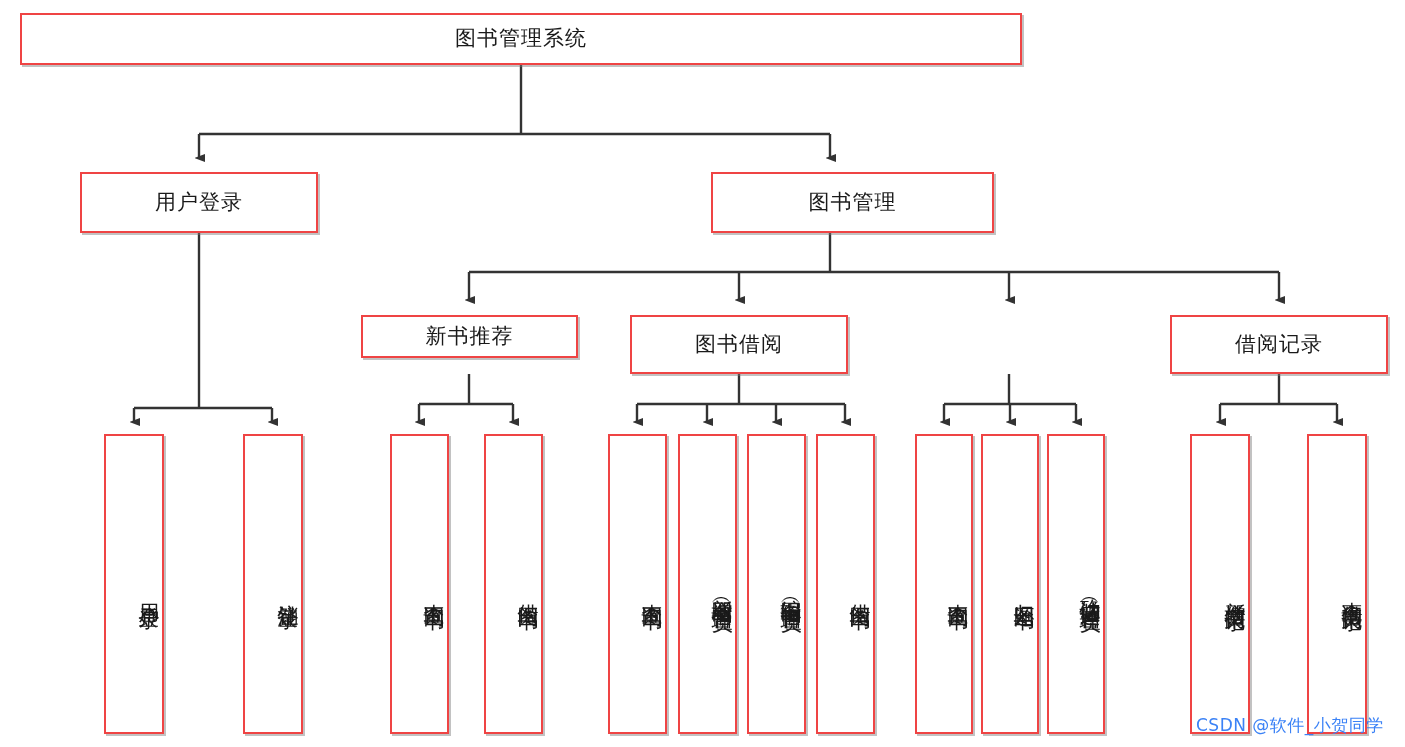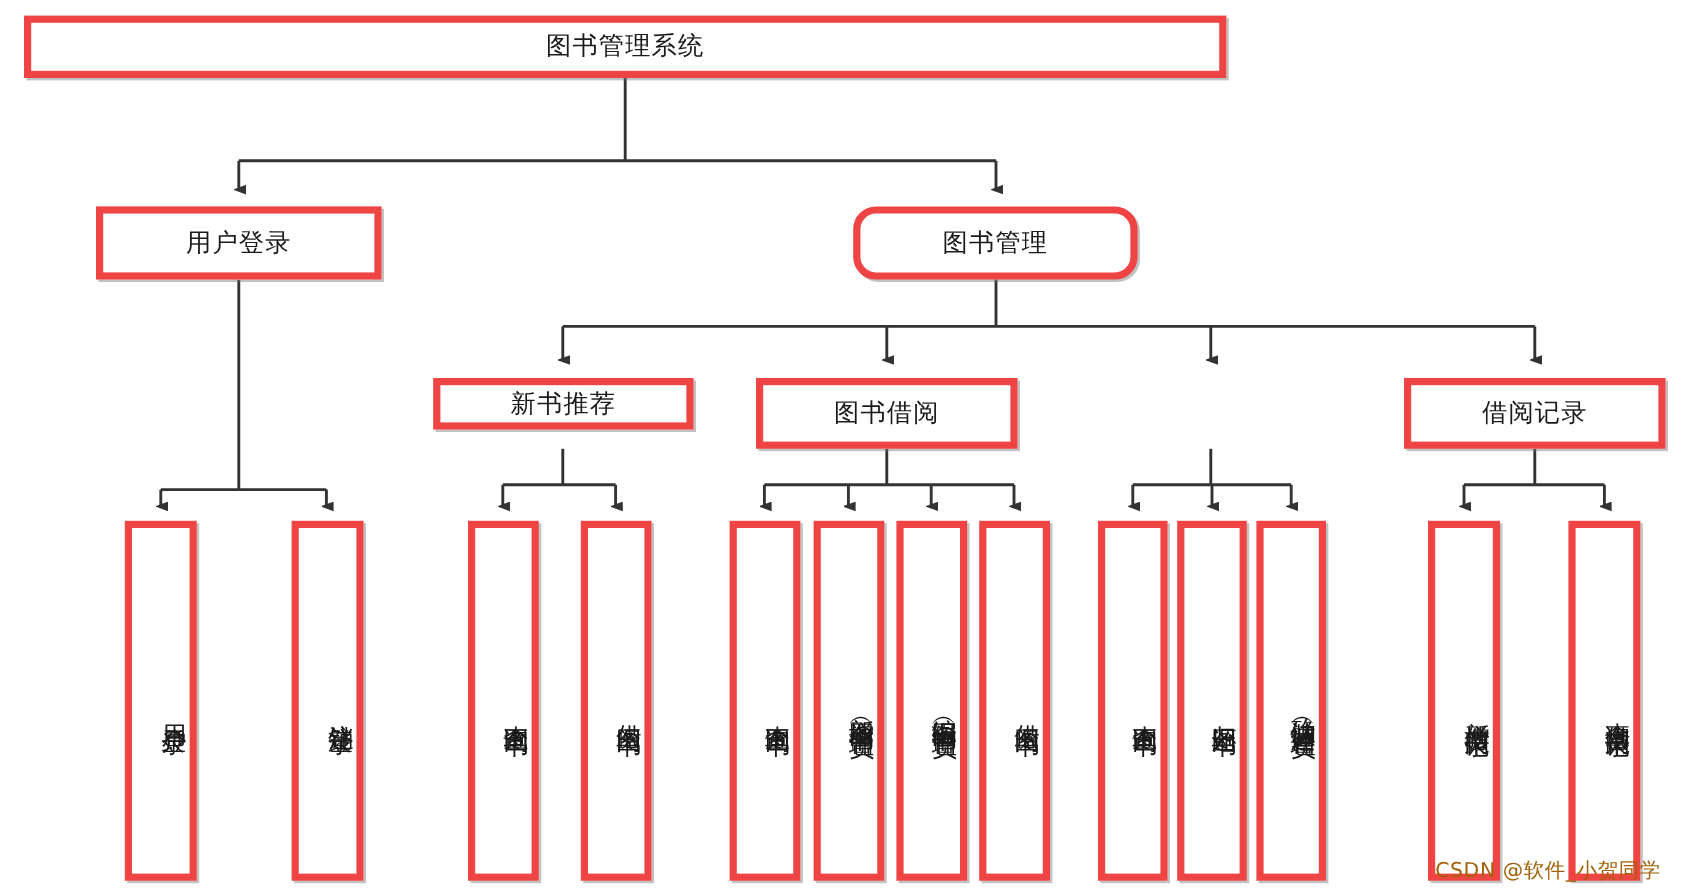--- a/index.html
+++ b/index.html
@@ -23,21 +23,21 @@
     left: 0;
     top: 0;
     width: 1405px;
     height: 747px;
     pointer-events: none;
   }
   .node {
     position: absolute;
     box-sizing: border-box;
     background: #ffffff;
-    border: 6px solid #ef4444;
+    border: 2px solid #ef4444;
     box-shadow: 2px 2px 0 rgba(120,120,120,0.45);
     display: flex;
     align-items: center;
     justify-content: center;
     color: #1a1a1a;
   }
   .node.horiz {
     font-size: 21px;
     letter-spacing: 1px;
     line-height: 1.2;
@@ -51,21 +51,21 @@
     padding-top: 14px;
     align-items: flex-start;
     justify-content: center;
   }
   .node.vert span {
     display: block;
   }
   .watermark {
     position: absolute;
     font-size: 17px;
-    color: #a16207;
+    color: #3b82f6;
     letter-spacing: 0.5px;
     white-space: nowrap;
     font-family: "DejaVu Sans", "Liberation Sans", sans-serif;
   }
 </style>
 </head>
 <body>
 
 <div id="canvas">
 
@@ -119,21 +119,21 @@
     </g>
   </svg>
 
   <div class="node horiz" style="left:20px; top:13px; width:1002px; height:52px;">
     <span>图书管理系统</span>
   </div>
 
   <div class="node horiz" style="left:80px; top:172px; width:238px; height:61px;">
     <span>用户登录</span>
   </div>
-  <div class="node horiz" style="left:711px; top:172px; width:237px; height:61px;border-radius:19px;">
+  <div class="node horiz" style="left:711px; top:172px; width:283px; height:61px;">
     <span>图书管理</span>
   </div>
 
   <div class="node horiz" style="left:361px; top:315px; width:217px; height:43px;">
     <span>新书推荐</span>
   </div>
   <div class="node horiz" style="left:630px; top:315px; width:218px; height:59px;">
     <span>图书借阅</span>
   </div>
   <div class="node horiz" style="left:1170px; top:315px; width:218px; height:59px;">

